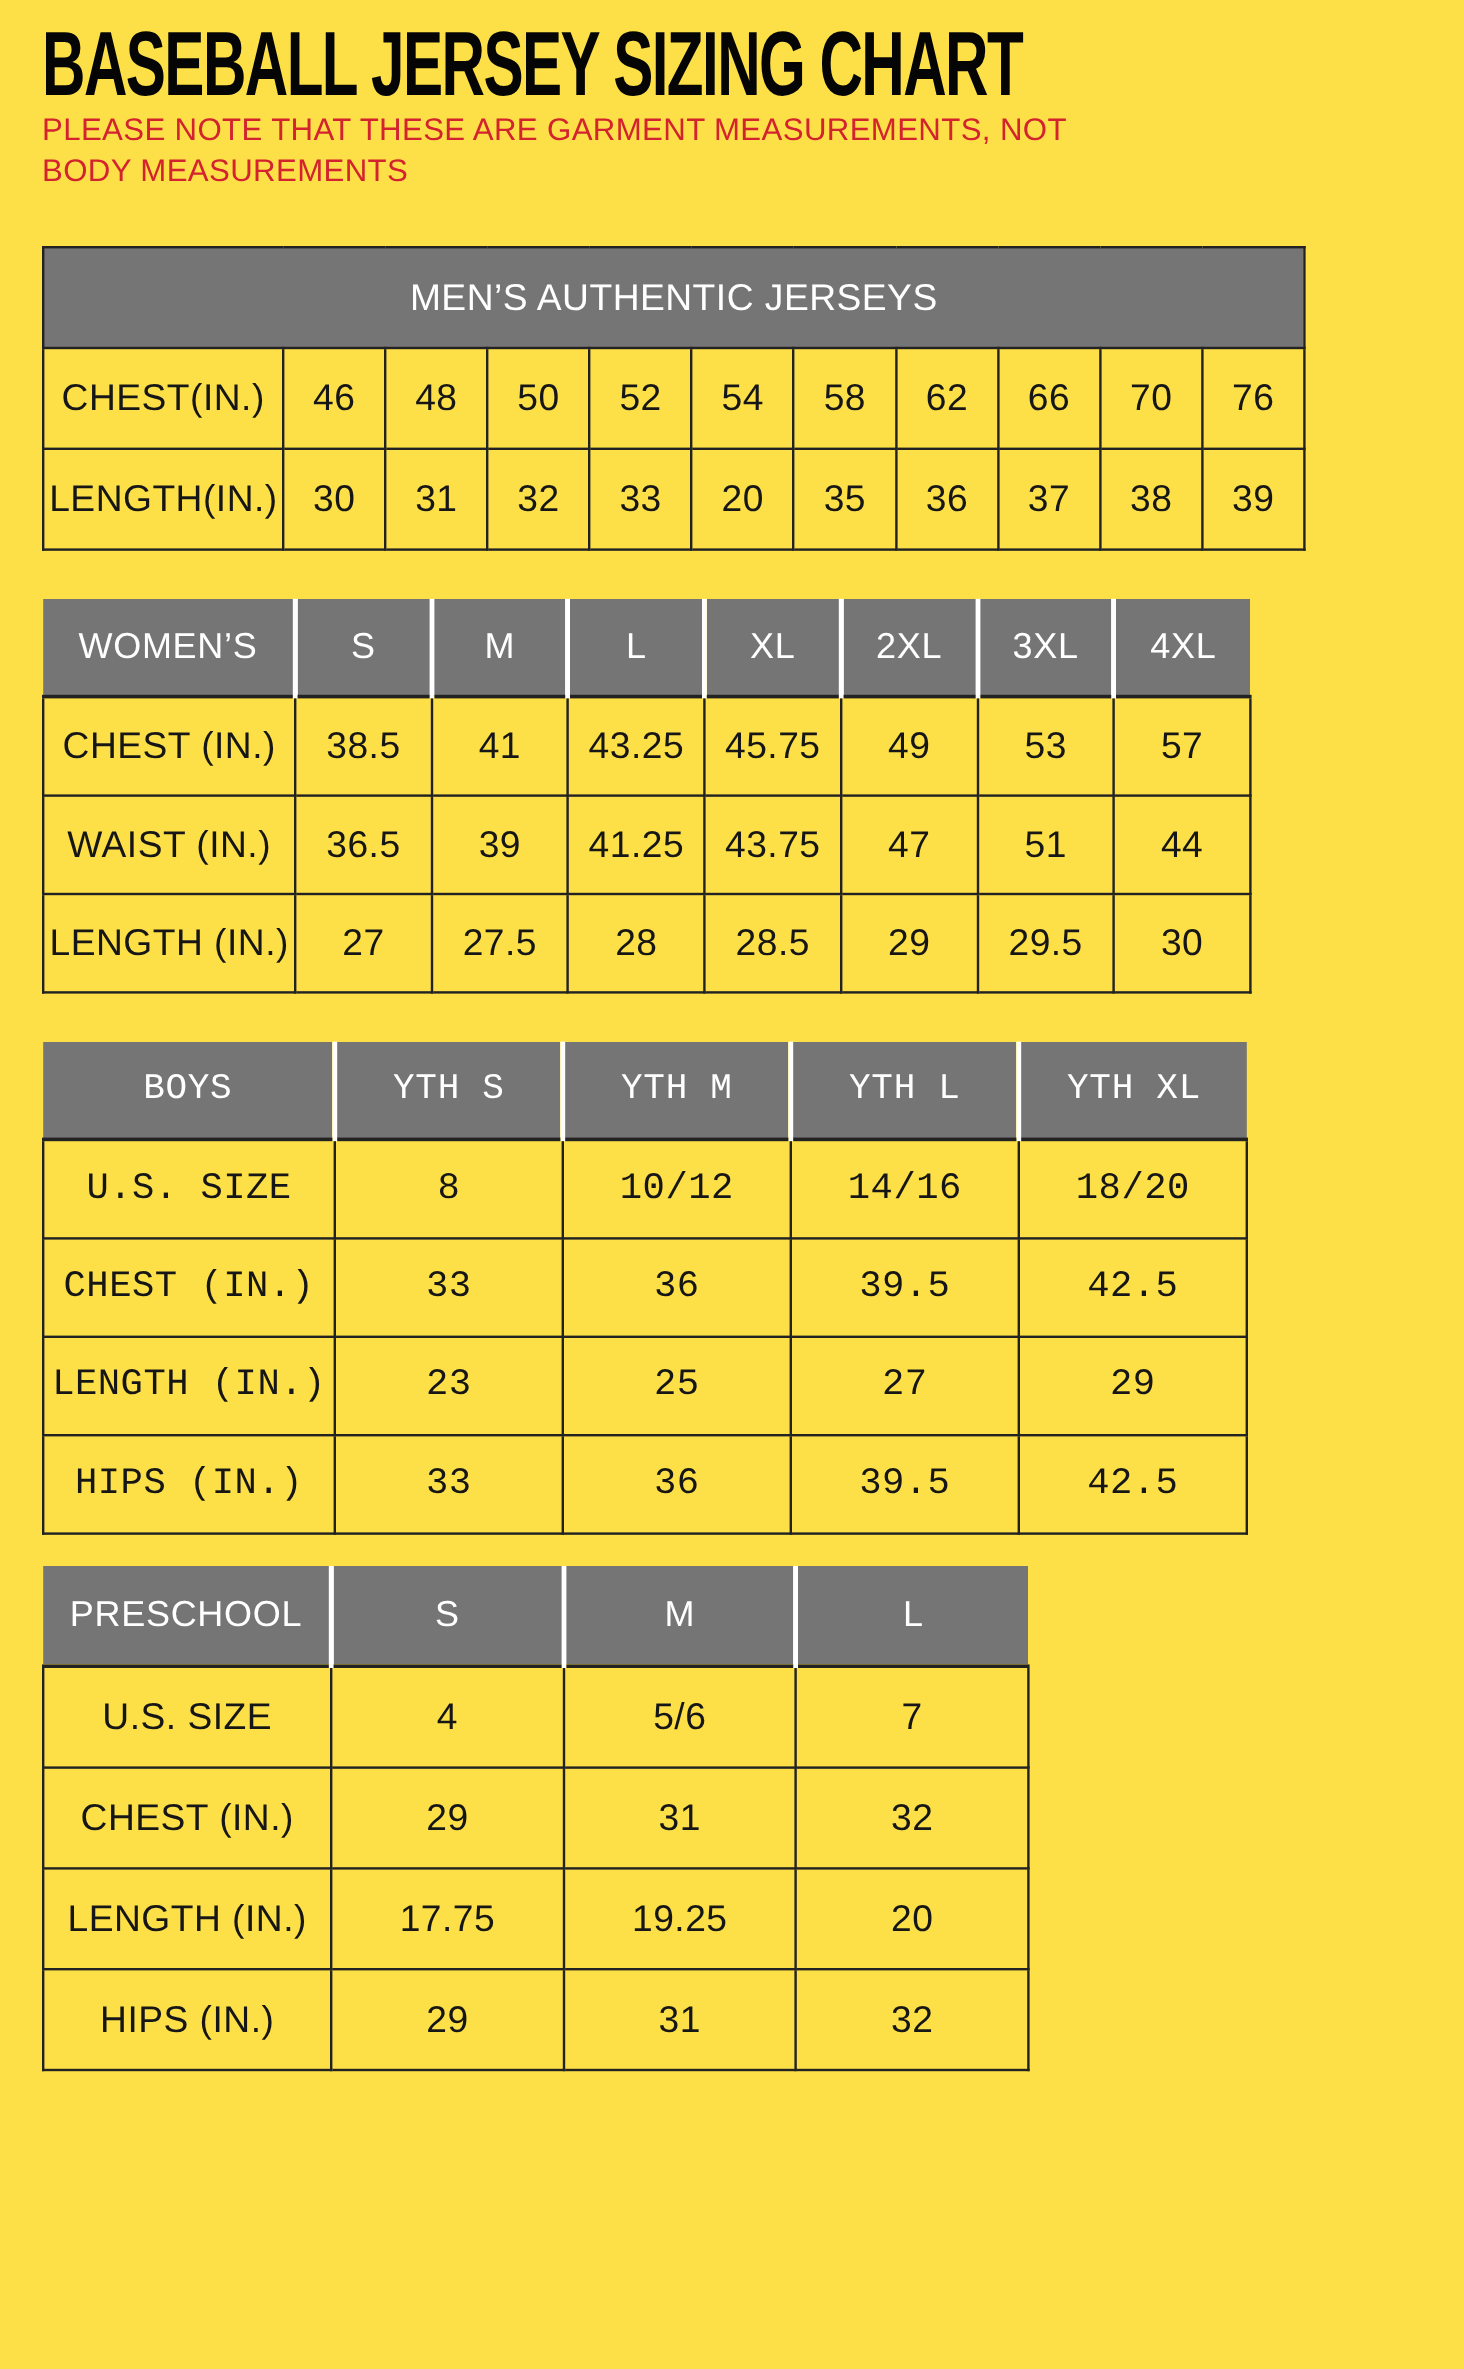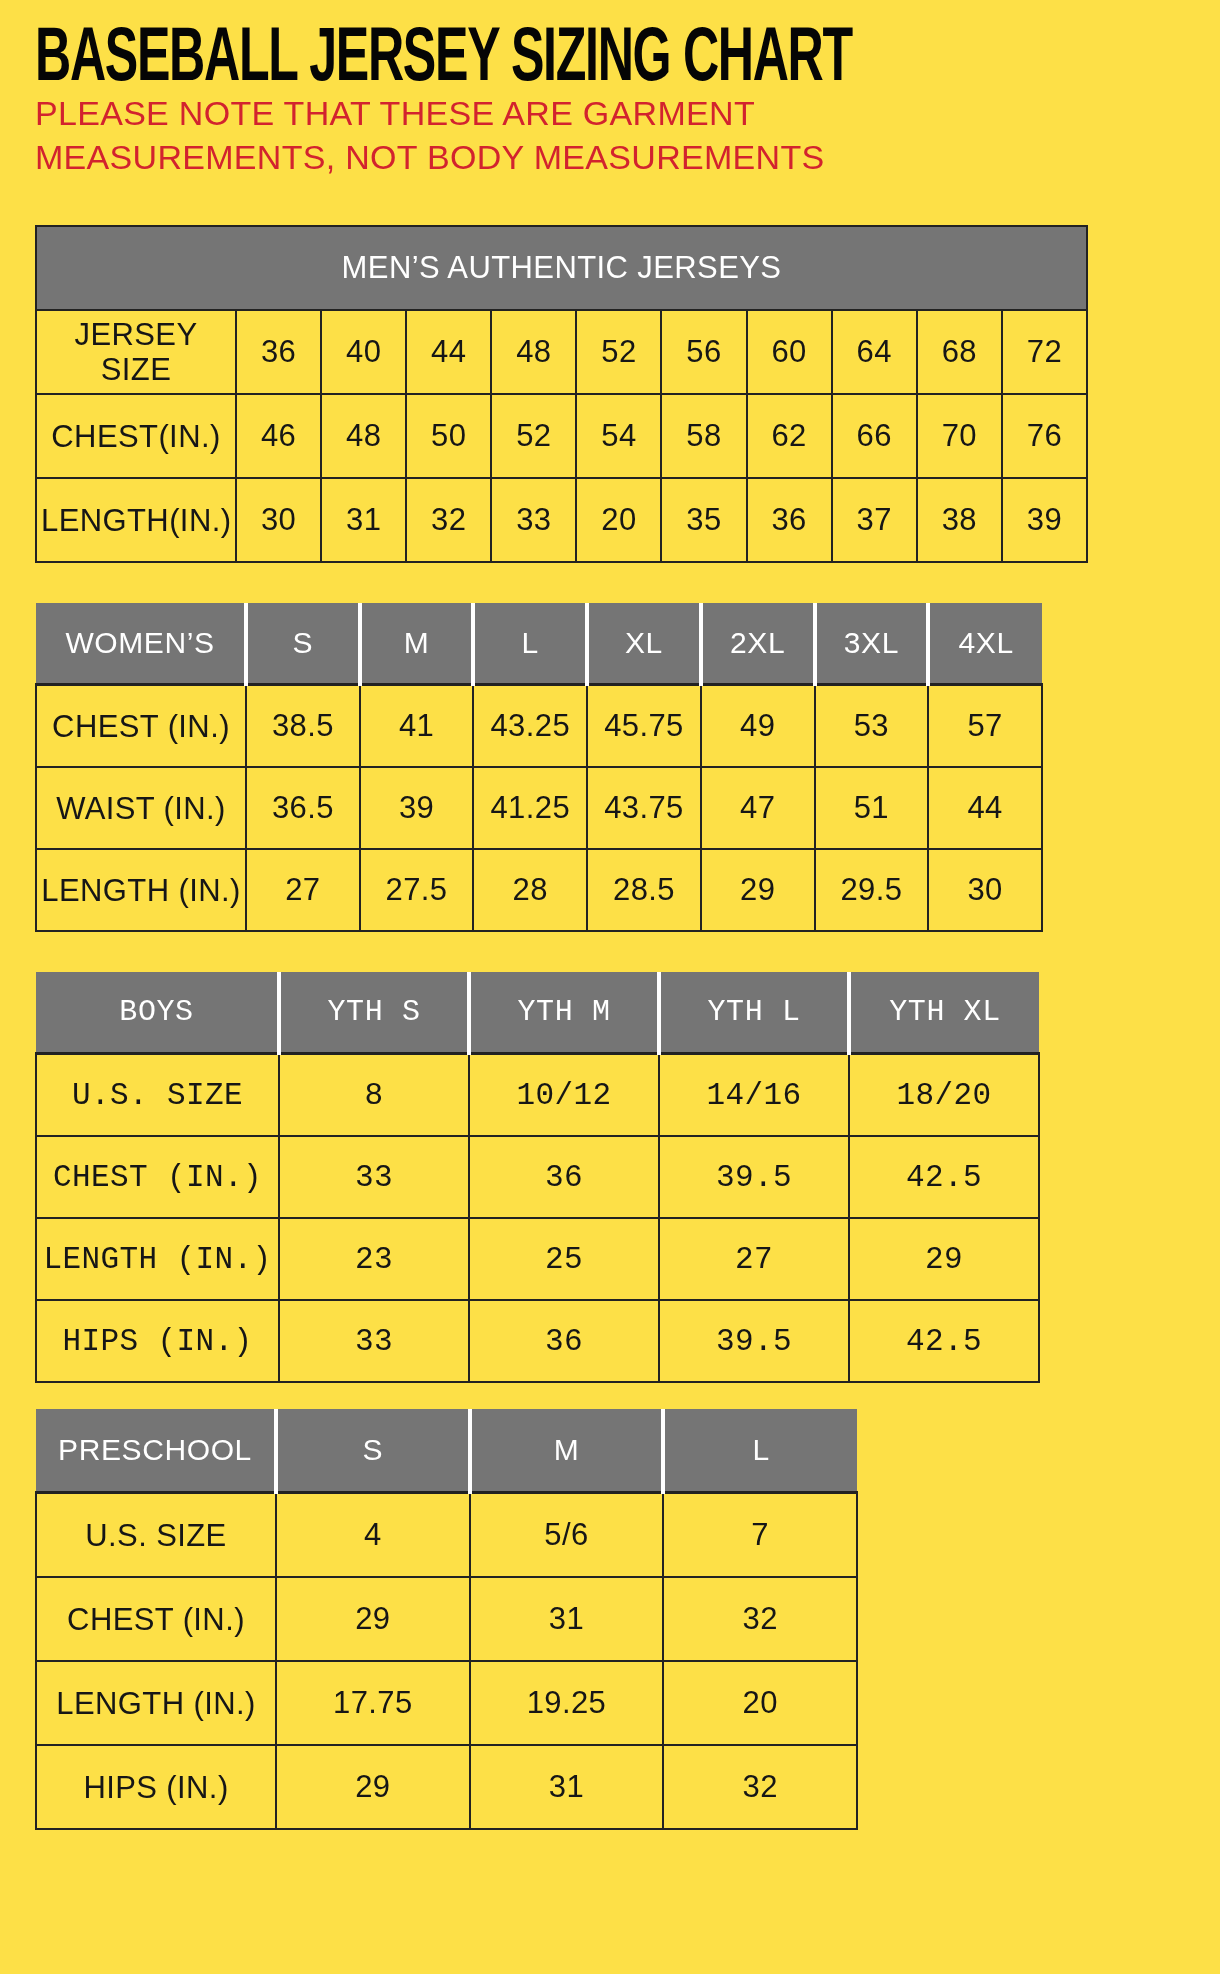--- a/index.html
+++ b/index.html
@@ -25,21 +25,21 @@
     font-weight: bold;
     letter-spacing: -2px;
     color: #050505;
     transform: scaleX(0.66);
     transform-origin: left top;
     white-space: nowrap;
   }
   .note {
     width: 880px;
     margin: 4px 0 0 0;
-    font-size: 34px;
+    font-size: 26px;
     line-height: 1.28;
     color: var(--red, #D2232E);
     letter-spacing: 0.3px;
   }
   .table-wrap { }
   .tw-mens      { margin-top: 46px; }
   .tw-womens    { margin-top: 40px; }
   .tw-boys      { margin-top: 40px; }
   .tw-preschool { margin-top: 26px; }
 
@@ -111,33 +111,20 @@
           <col>
           <col>
           <col>
           <col>
         </colgroup>
         <tbody>
           <tr>
             <td colspan="11" class="banner">MEN’S AUTHENTIC JERSEYS</td>
           </tr>
           <tr>
-            <td class="lbl">JERSEY SIZE</td>
-            <td>36</td>
-            <td>40</td>
-            <td>44</td>
-            <td>48</td>
-            <td>52</td>
-            <td>56</td>
-            <td>60</td>
-            <td>64</td>
-            <td>68</td>
-            <td>72</td>
-          </tr>
-          <tr>
             <td class="lbl">CHEST(IN.)</td>
             <td>46</td>
             <td>48</td>
             <td>50</td>
             <td>52</td>
             <td>54</td>
             <td>58</td>
             <td>62</td>
             <td>66</td>
             <td>70</td>

